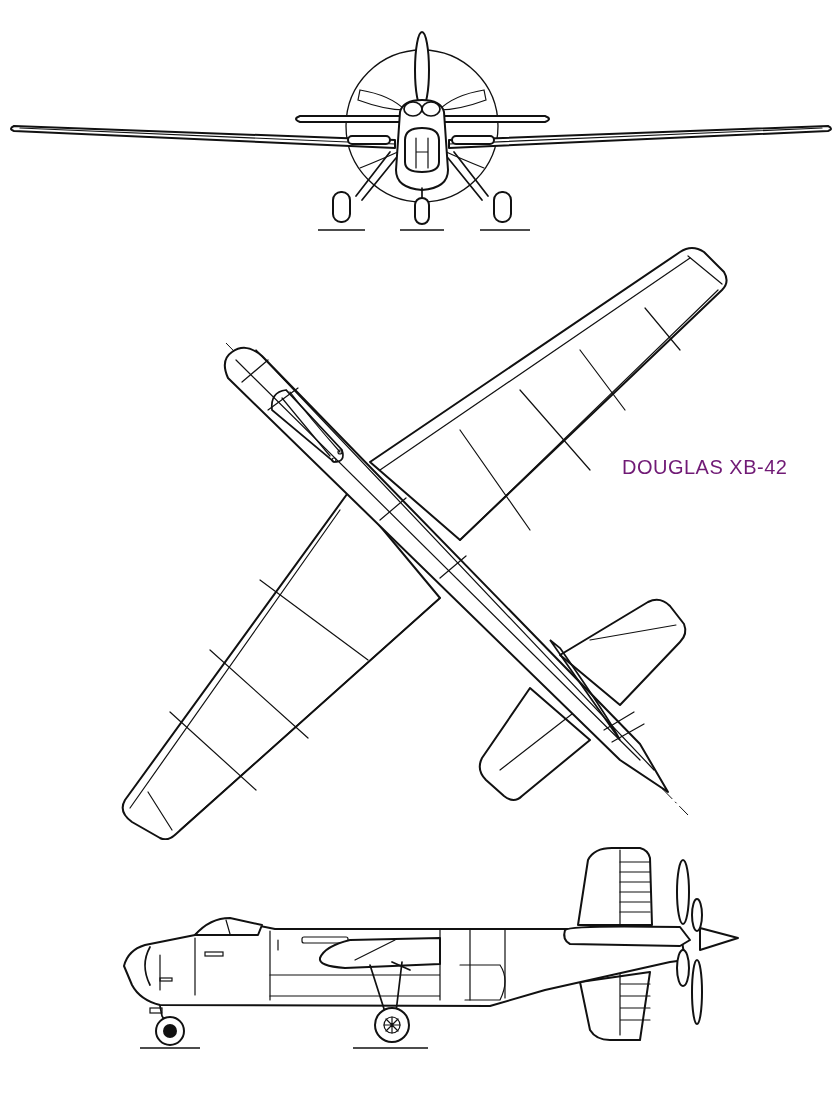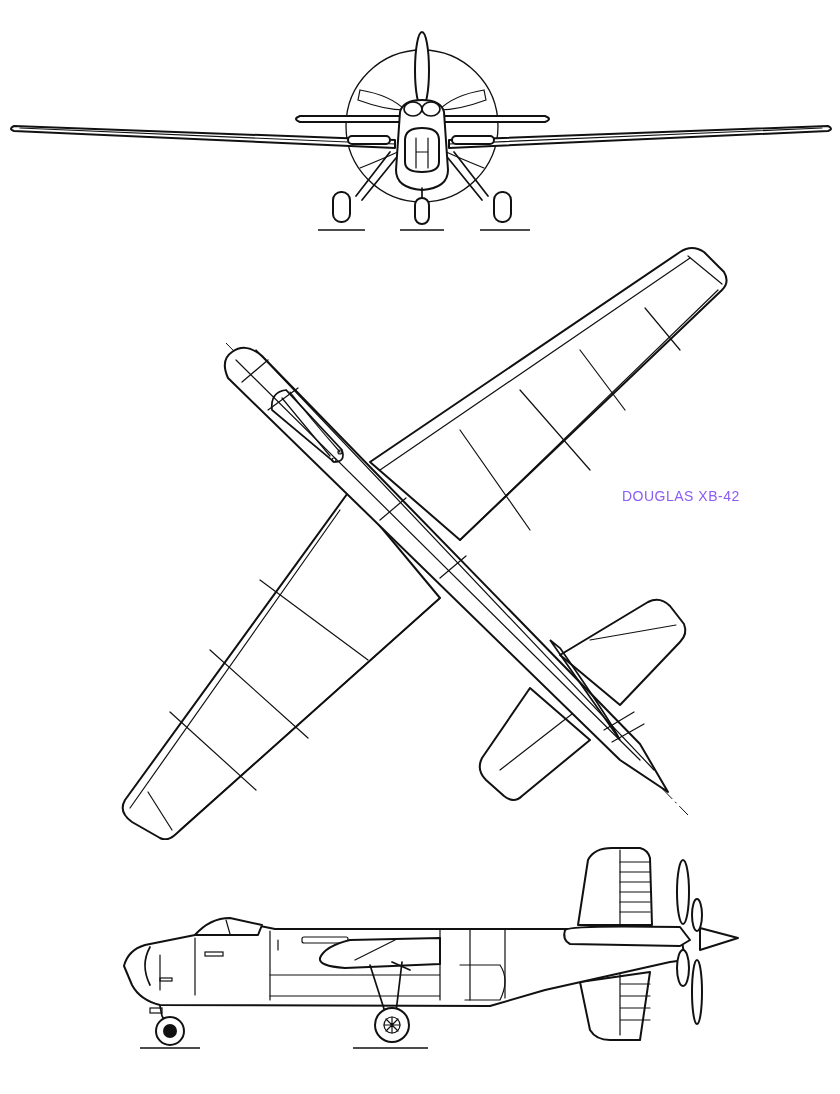--- a/index.html
+++ b/index.html
@@ -1,18 +1,18 @@
 <!DOCTYPE html>
 <html><head>
 <meta charset="utf-8">
 <style>
   html, body { margin: 0; padding: 0; background: #ffffff; }
   body { width: 840px; height: 1094px; position: relative; overflow: hidden; font-family: "Liberation Sans", sans-serif; }
   .view { position: absolute; left: 0; top: 0; }
-  .title { position: absolute; left: 622px; top: 488px; font-size: 14px; letter-spacing: 0.5px; color: #8b5cf6; font-family: "Liberation Sans", sans-serif; }
+  .title { position: absolute; left: 622px; top: 456px; font-size: 20px; letter-spacing: 0.5px; color: #701a75; font-family: "Liberation Sans", sans-serif; }
   svg .o { fill: #ffffff; stroke: #111111; stroke-width: 2; stroke-linejoin: round; stroke-linecap: round; }
   svg .t { fill: none; stroke: #111111; stroke-width: 1.2; stroke-linecap: round; }
   svg .m { fill: none; stroke: #111111; stroke-width: 1.7; stroke-linecap: round; }
   svg .d { fill: none; stroke: #111111; stroke-width: 1; stroke-dasharray: 14 4 2 4; }
   svg .g { fill: none; stroke: #111111; stroke-width: 1.5; }
 </style>
 </head>
 <body>
 
 <div>

